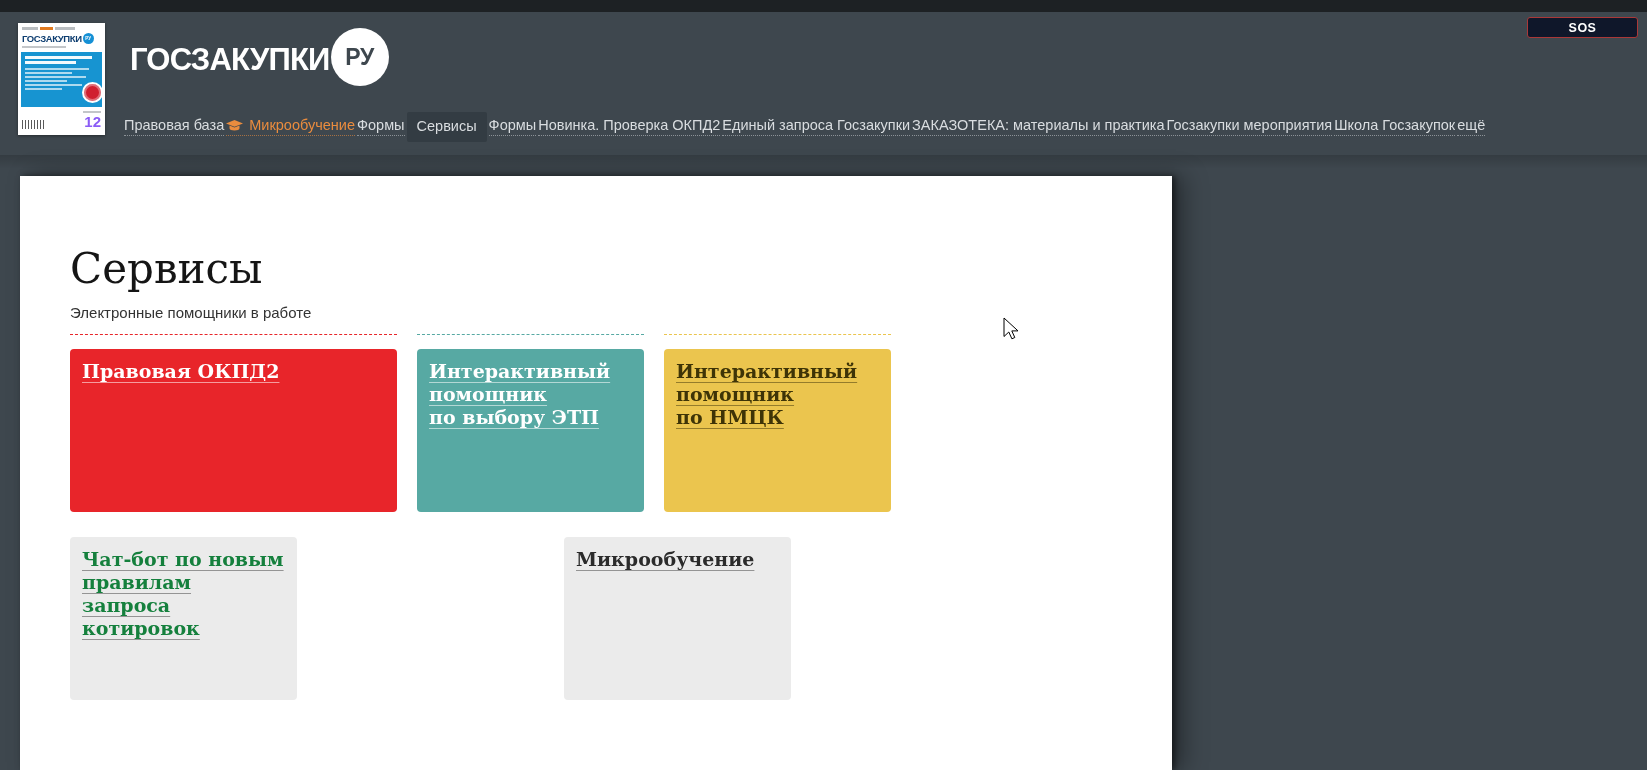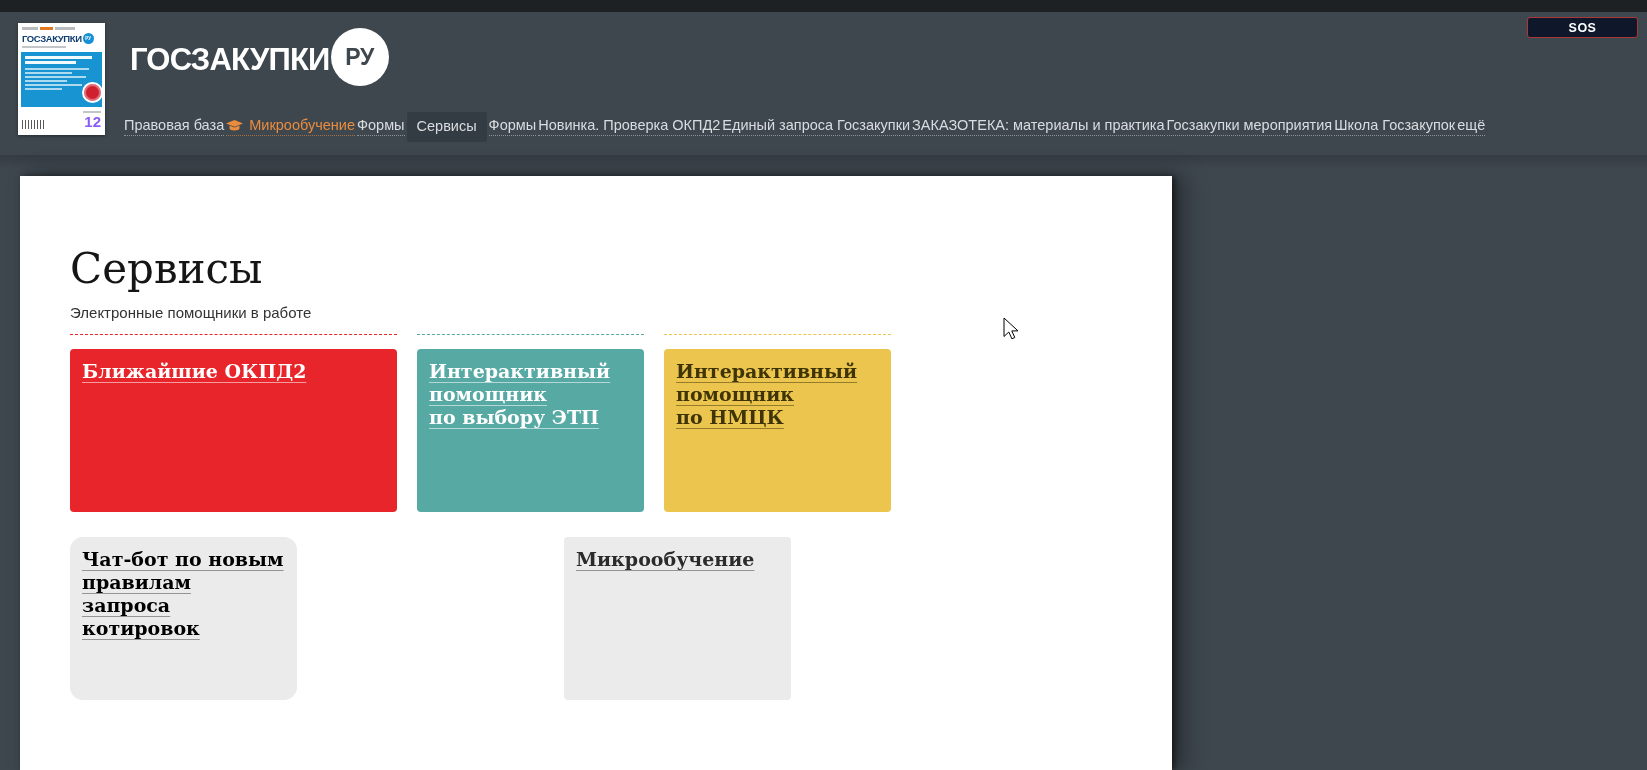--- a/index.html
+++ b/index.html
@@ -150,34 +150,34 @@
 
 <main class="content-panel">
   <h1 class="page-title">Сервисы</h1>
   <div class="page-subtitle">Электронные помощники в работе</div>
 
   <div class="dash-line" style="left: 50px; width: 327px; border-top-color: rgb(232, 37, 42);"></div>
   <div class="dash-line" style="left: 397px; width: 227px; border-top-color: rgb(87, 169, 163);"></div>
   <div class="dash-line" style="left: 644px; width: 227px; border-top-color: rgb(235, 197, 78);"></div>
 
   <a class="service-card row1 light-underline" style="left: 50px; width: 327px; background: rgb(232, 37, 42); color: rgb(255, 255, 255);">
-    <span class="card-title">Ближайшие ОКПД2</span>
+    <span class="card-title">Правовая ОКПД2</span>
   </a>
   <a class="service-card row1 light-underline" style="left: 397px; width: 227px; background: rgb(87, 169, 163); color: rgb(255, 255, 255);">
     <span class="card-title">Интерактивный
 помощник
 по выбору ЭТП</span>
   </a>
   <a class="service-card row1 dark-underline" style="left: 644px; width: 227px; background: rgb(235, 197, 78); color: rgb(62, 52, 7);">
     <span class="card-title">Интерактивный
 помощник
 по НМЦК</span>
   </a>
 
-  <a class="service-card row2 gray-underline" style="left: 50px; width: 227px; background: rgb(235, 235, 235); color: #000000; border-radius: 13px;">
+  <a class="service-card row2 gray-underline" style="left: 50px; width: 227px; background: rgb(235, 235, 235); color: #15803d;">
     <span class="card-title">Чат-бот по новым
 правилам запроса
 котировок</span>
   </a>
   <a class="service-card row2 gray-underline" style="left: 544px; width: 227px; background: rgb(235, 235, 235); color: rgb(43, 43, 43);">
     <span class="card-title">Микрообучение</span>
   </a>
 </main>
 
 <svg class="mouse-cursor" width="17" height="25" viewBox="0 0 17 25">

